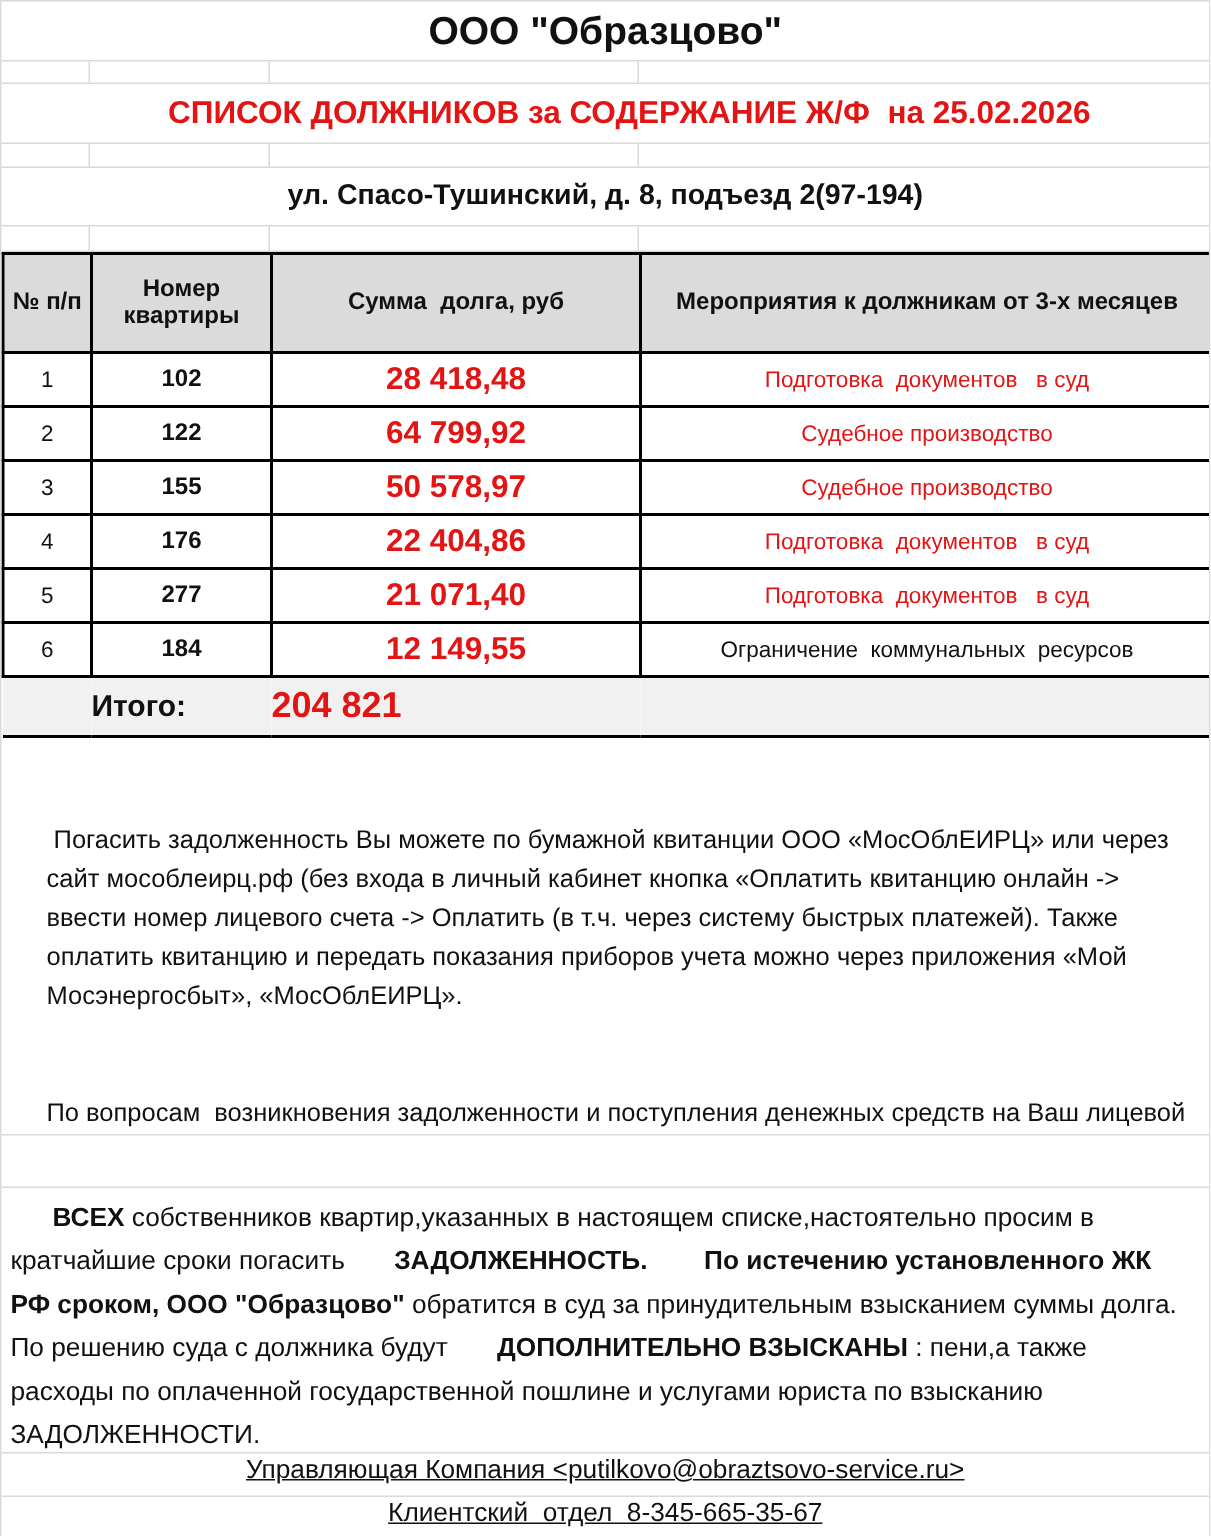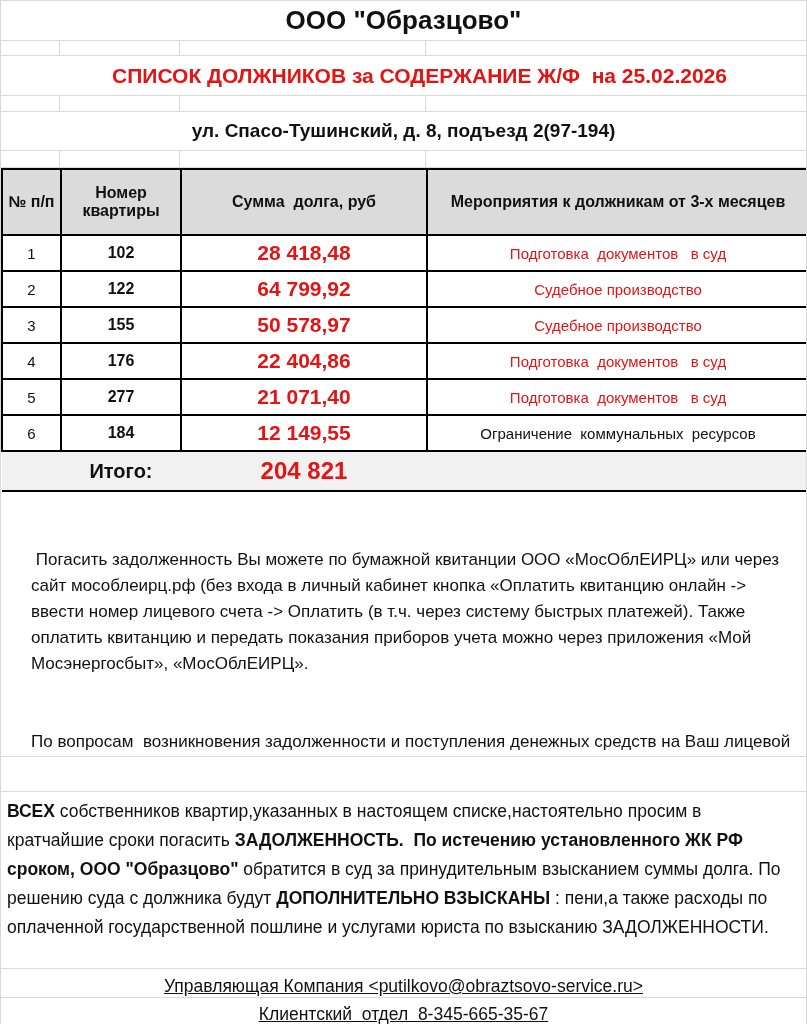--- a/index.html
+++ b/index.html
@@ -40,39 +40,39 @@
     border: 2px solid var(--table-border);
     height: 36px; text-align: center; vertical-align: middle; white-space: pre-wrap;
   }
   td.c-num  { font-size: 15px; }
   td.c-flat { font-size: 16px; font-weight: bold; }
   td.c-debt { font-size: 21px; font-weight: bold; color: var(--accent-red); }
   td.c-act  { font-size: 15px; color: var(--accent-red); }
   td.c-act.black { color: var(--text); }
   .debtors tfoot td {
     border: none; border-top: 2px solid var(--table-border); border-bottom: 2px solid var(--table-border);
-    background: var(--total-bg); height: 40px; text-align: center; vertical-align: middle;
+    background: var(--total-bg); height: 40px; vertical-align: middle;
   }
   .t-label { font-size: 20px; font-weight: bold; }
   .t-value { font-size: 24px; font-weight: bold; color: var(--accent-red); }
 
   
   .textblock {
     padding: 3px 10px 0 6px;
     font-size: 17px; line-height: 26px;
     white-space: pre-wrap; overflow: hidden;
   }
   .payment-block { height: 264px; margin-left: 24px; }
   .gaprow { height: 36px; border-top: 1px solid var(--grid-line); border-bottom: 1px solid var(--grid-line); }
   .warning-block { height: 176px; font-size: 17.5px; line-height: 29px; padding-top: 5px; }
-  .warning-block .b { font-weight: bold; }
+  .warning-block .b { font-weight: bold; margin-left: 28px; }
 
   
   .f-row {
-    height: 29px; display: flex; align-items: flex-end; justify-content: center;
+    height: 29px; display: flex; align-items: flex-start; justify-content: center;
     border-top: 1px solid var(--grid-line);
   }
   .f-row:last-child { border-bottom: 1px solid var(--grid-line); }
   .f-row span { text-decoration: underline; font-size: 17.5px; white-space: pre; }
 </style>
 </head>
 <body>
 
 <div class="sheet">
 

